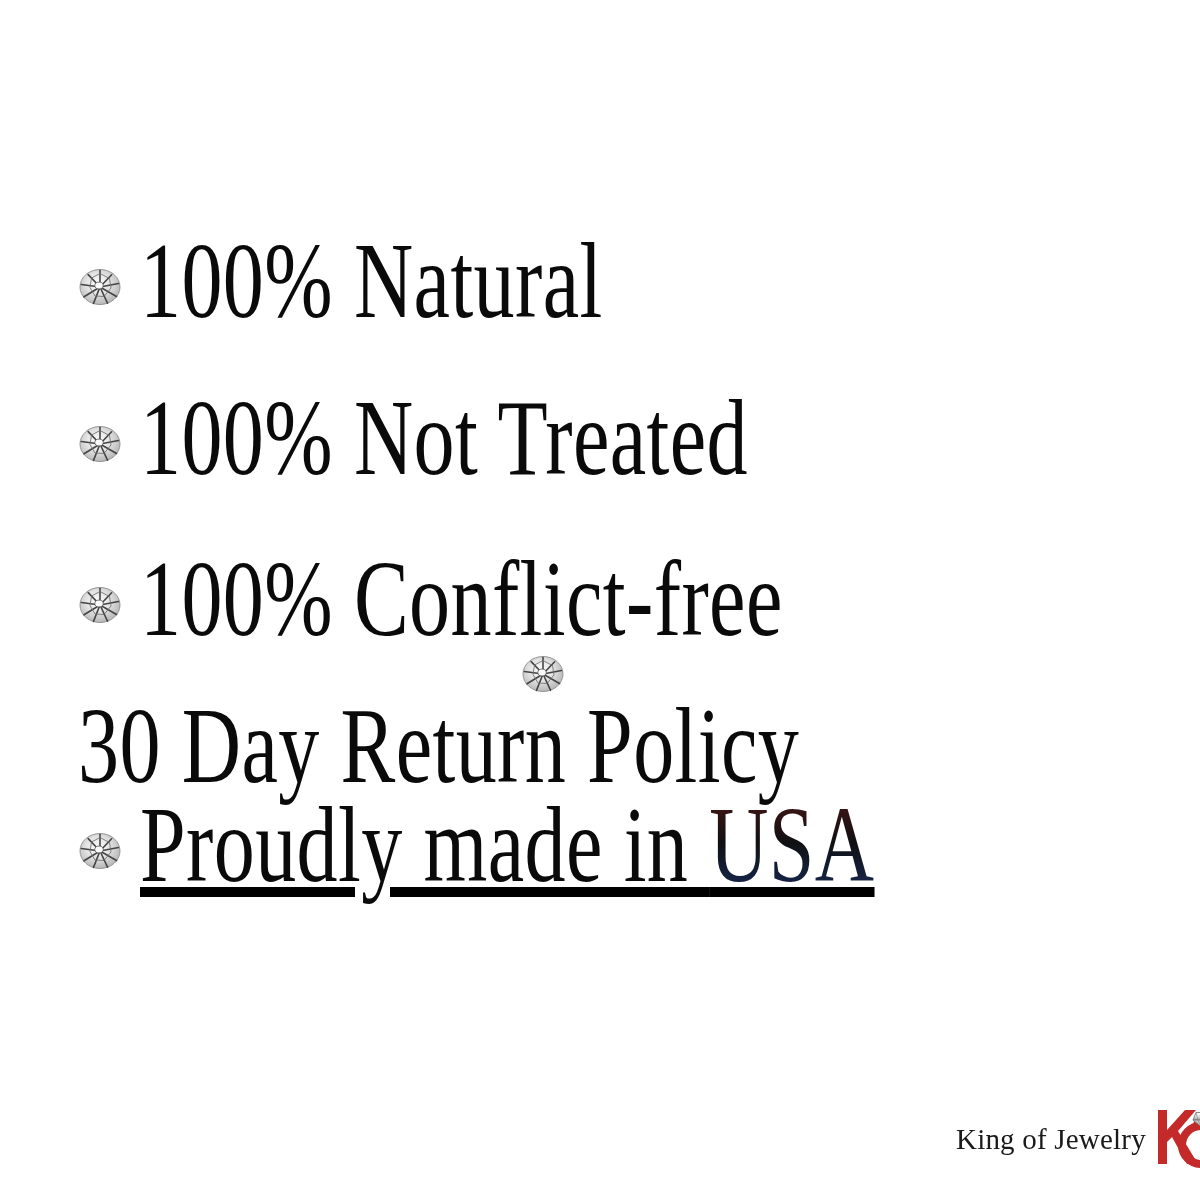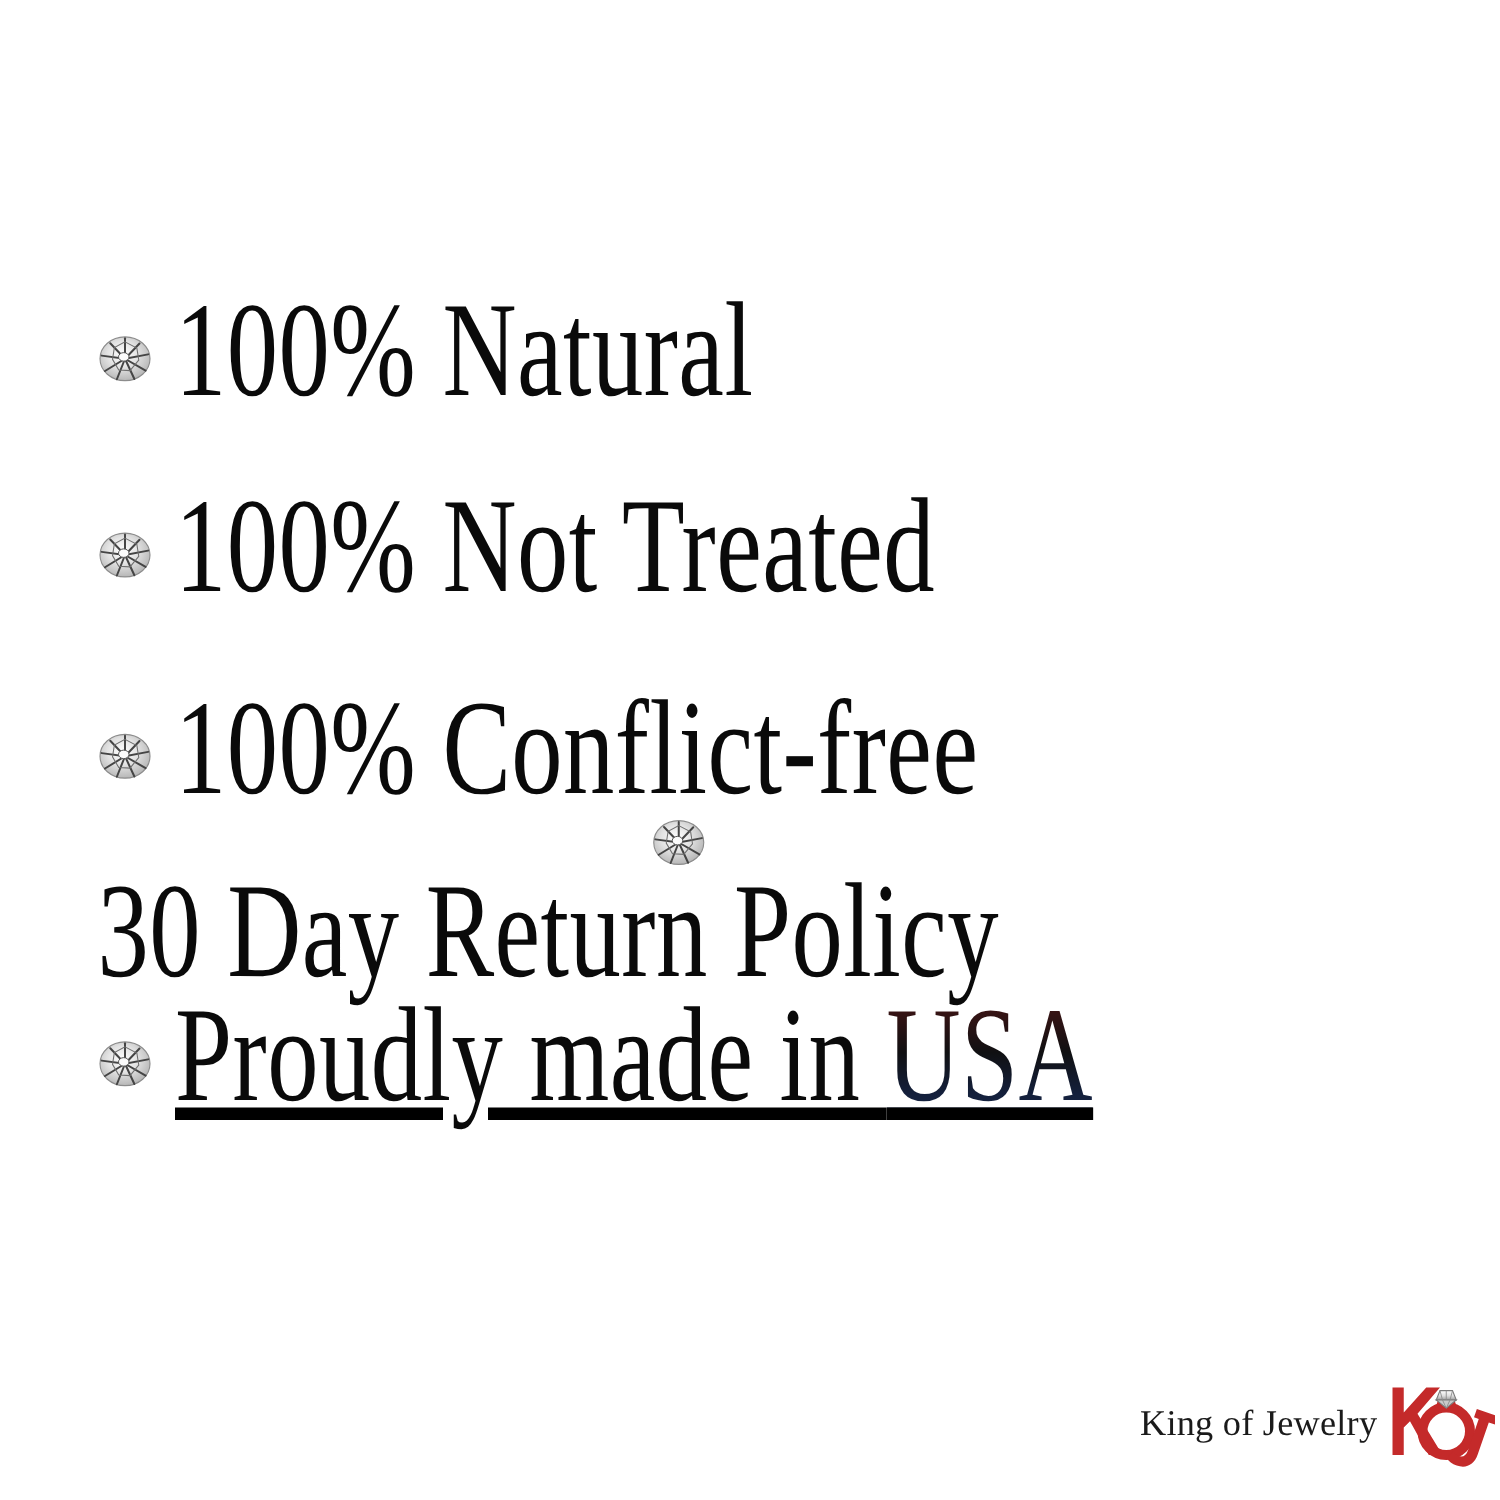--- a/index.html
+++ b/index.html
@@ -104,20 +104,21 @@
   }
 
   .brand-wordmark {
     font-family: "Liberation Serif", "DejaVu Serif", serif;
     font-size: 29px;
     color: #1a1a1a;
     letter-spacing: 0.2px;
     white-space: nowrap;
     position: relative;
     top: -26px;
+    margin-left: 44px;
   }
 
   .brand-monogram {
     position: relative;
     width: 86px;
     height: 80px;
     margin-left: 8px;
     flex: 0 0 86px;
   }
   .brand-monogram svg {

